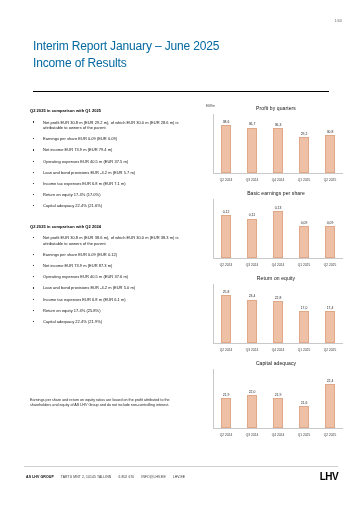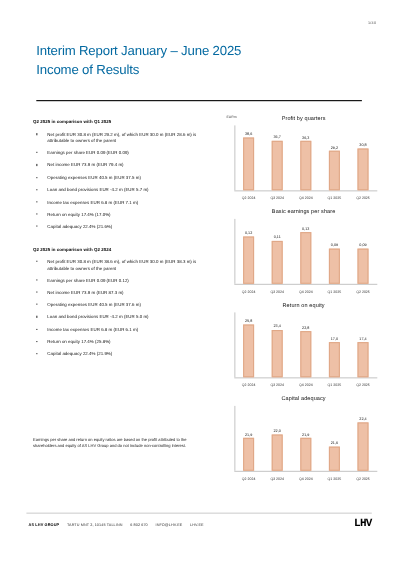--- a/index.html
+++ b/index.html
@@ -235,21 +235,21 @@
     letter-spacing: 0.1px;
   }
   .logo {
     position: absolute;
     right: 24px;
     top: 471px;
     font-size: 10px;
     font-weight: 800;
     letter-spacing: -0.6px;
     color: #000;
-    font-family: Liberation Mono, monospace;
+    font-family: Liberation Sans, sans-serif;
     padding-left: 12px;
   }
 </style>
 </head>
 <body>
 
 <div class="page">
 
   <div class="page-number">1/40</div>
 

